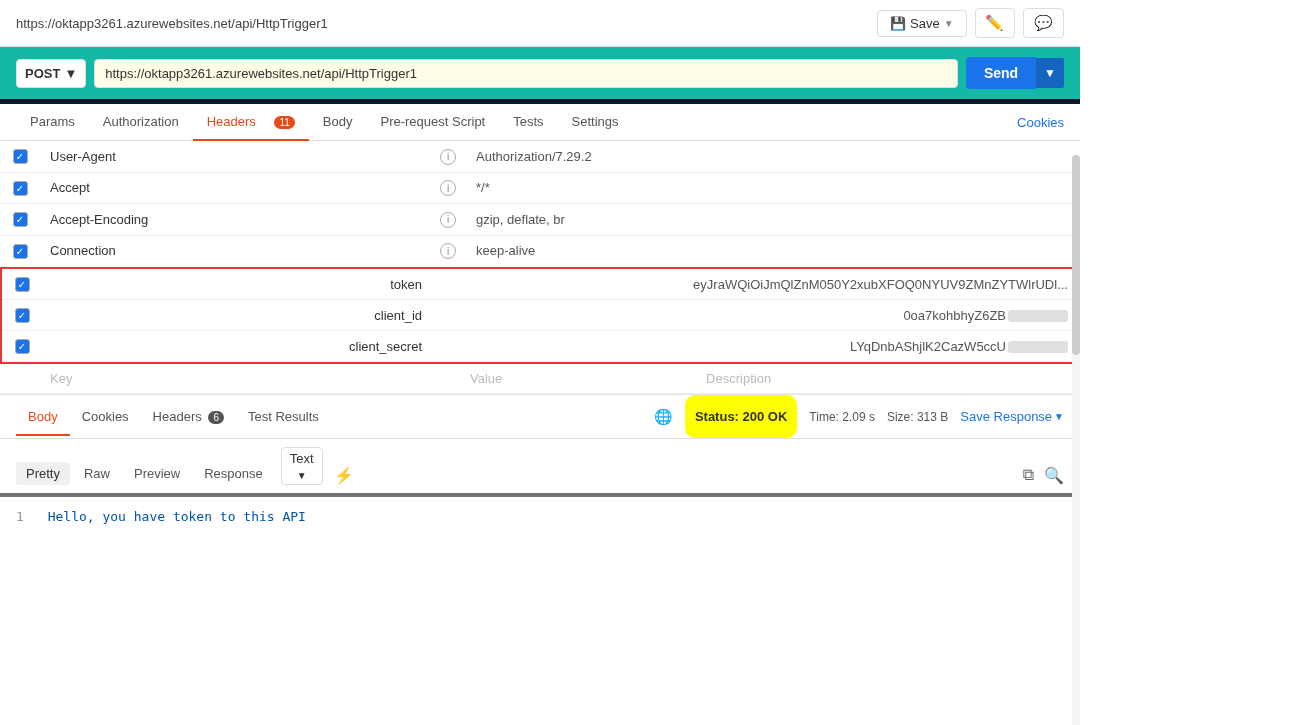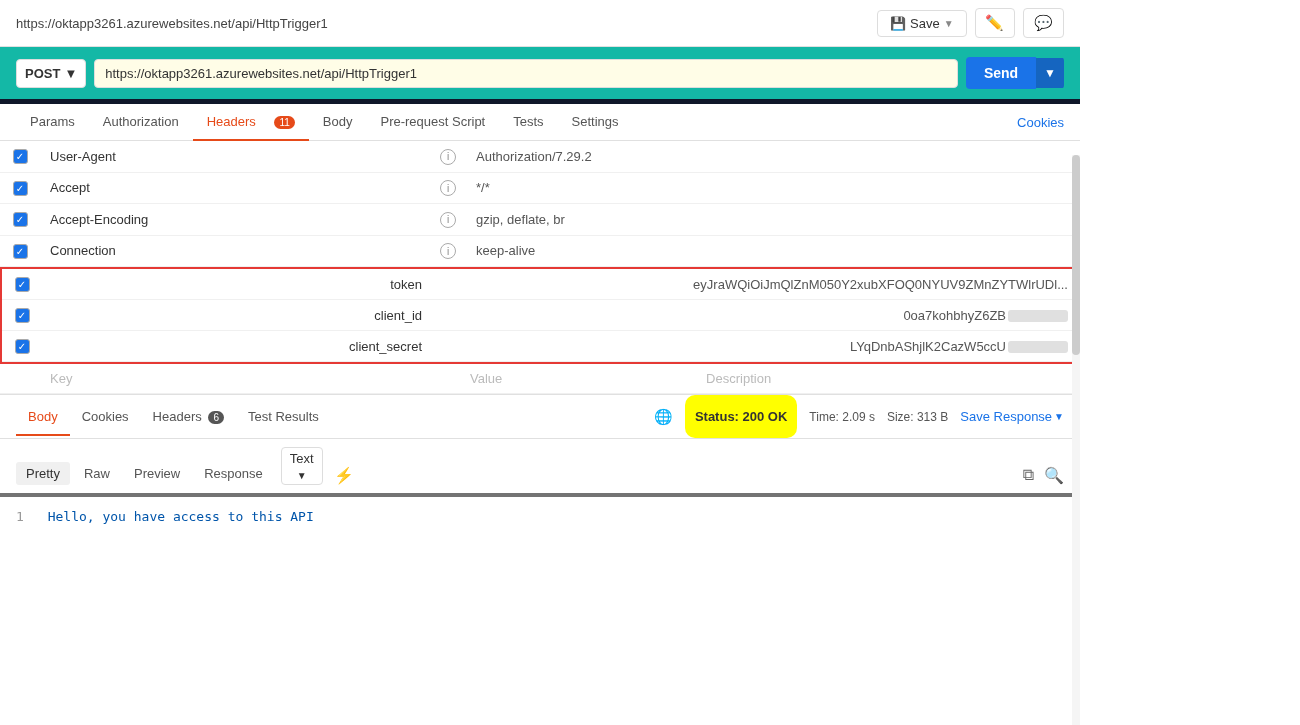--- a/index.html
+++ b/index.html
@@ -309,21 +309,21 @@
       <span class="filter-icon" style="margin-left:8px;">⚡</span>
       <div class="view-actions">
         <span class="view-action-btn">⧉</span>
         <span class="view-action-btn">🔍</span>
       </div>
     </div>
 
     <div class="response-body">
       <span class="line-num">1</span>
       <span class="response-text">
-        <span class="keyword">Hello, you have access to this API</span>
+        <span class="keyword">Hello, you have token to this API</span>
       </span>
     </div>
   </div>
 
   <div class="scrollbar-track">
     <div class="scrollbar-thumb"></div>
   </div>
 
 </div>
 

